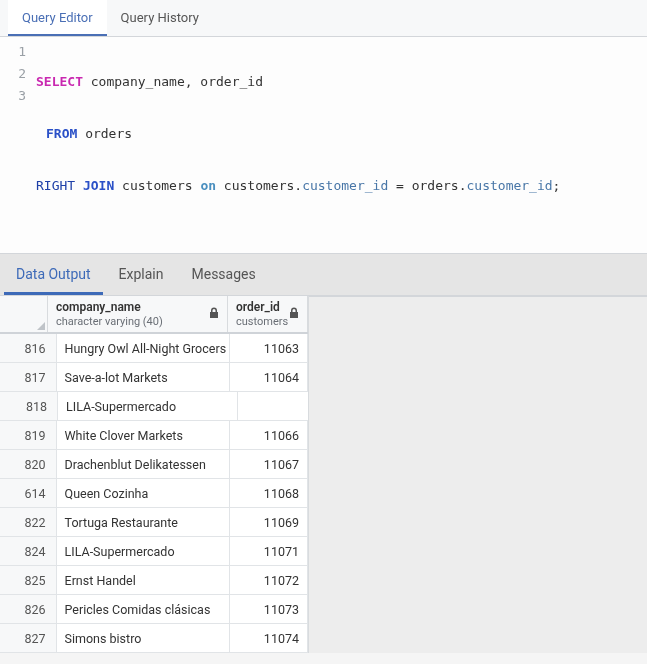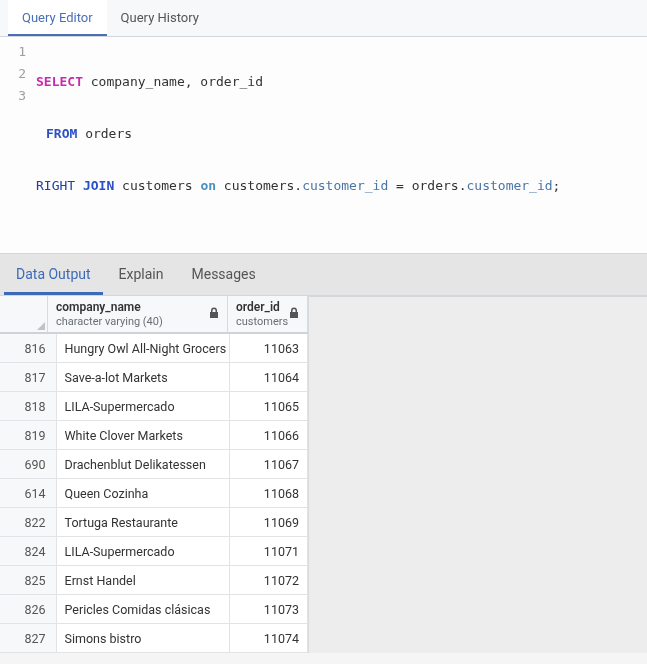--- a/index.html
+++ b/index.html
@@ -200,29 +200,28 @@
               <div class="cell col2">11063</div>
             </div>
             <div class="row">
               <div class="cell rownum">817</div>
               <div class="cell col1">Save-a-lot Markets</div>
               <div class="cell col2">11064</div>
             </div>
             <div class="row">
               <div class="cell rownum">818</div>
               <div class="cell col1">LILA-Supermercado</div>
-              <div class="cell col2">11065</div>
             </div>
             <div class="row">
               <div class="cell rownum">819</div>
               <div class="cell col1">White Clover Markets</div>
               <div class="cell col2">11066</div>
             </div>
             <div class="row">
-              <div class="cell rownum">690</div>
+              <div class="cell rownum">820</div>
               <div class="cell col1">Drachenblut Delikatessen</div>
               <div class="cell col2">11067</div>
             </div>
             <div class="row">
               <div class="cell rownum">614</div>
               <div class="cell col1">Queen Cozinha</div>
               <div class="cell col2">11068</div>
             </div>
             <div class="row">
               <div class="cell rownum">822</div>

